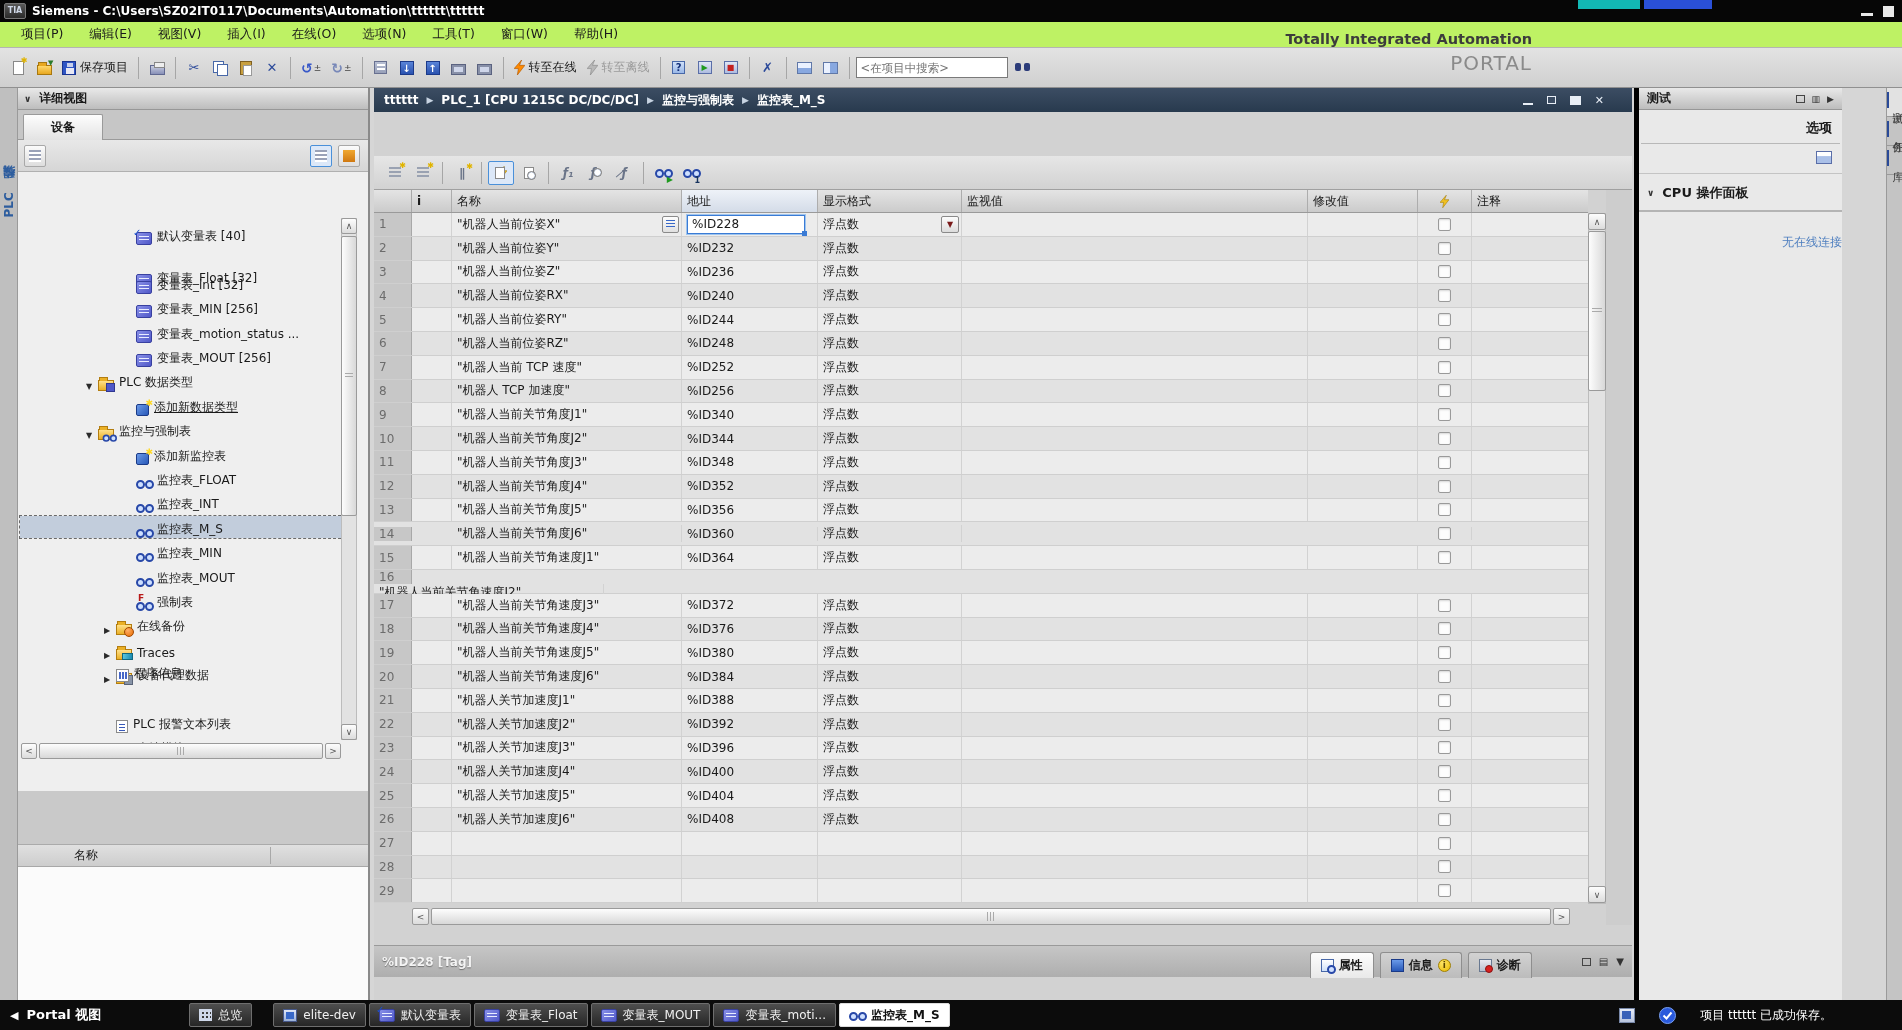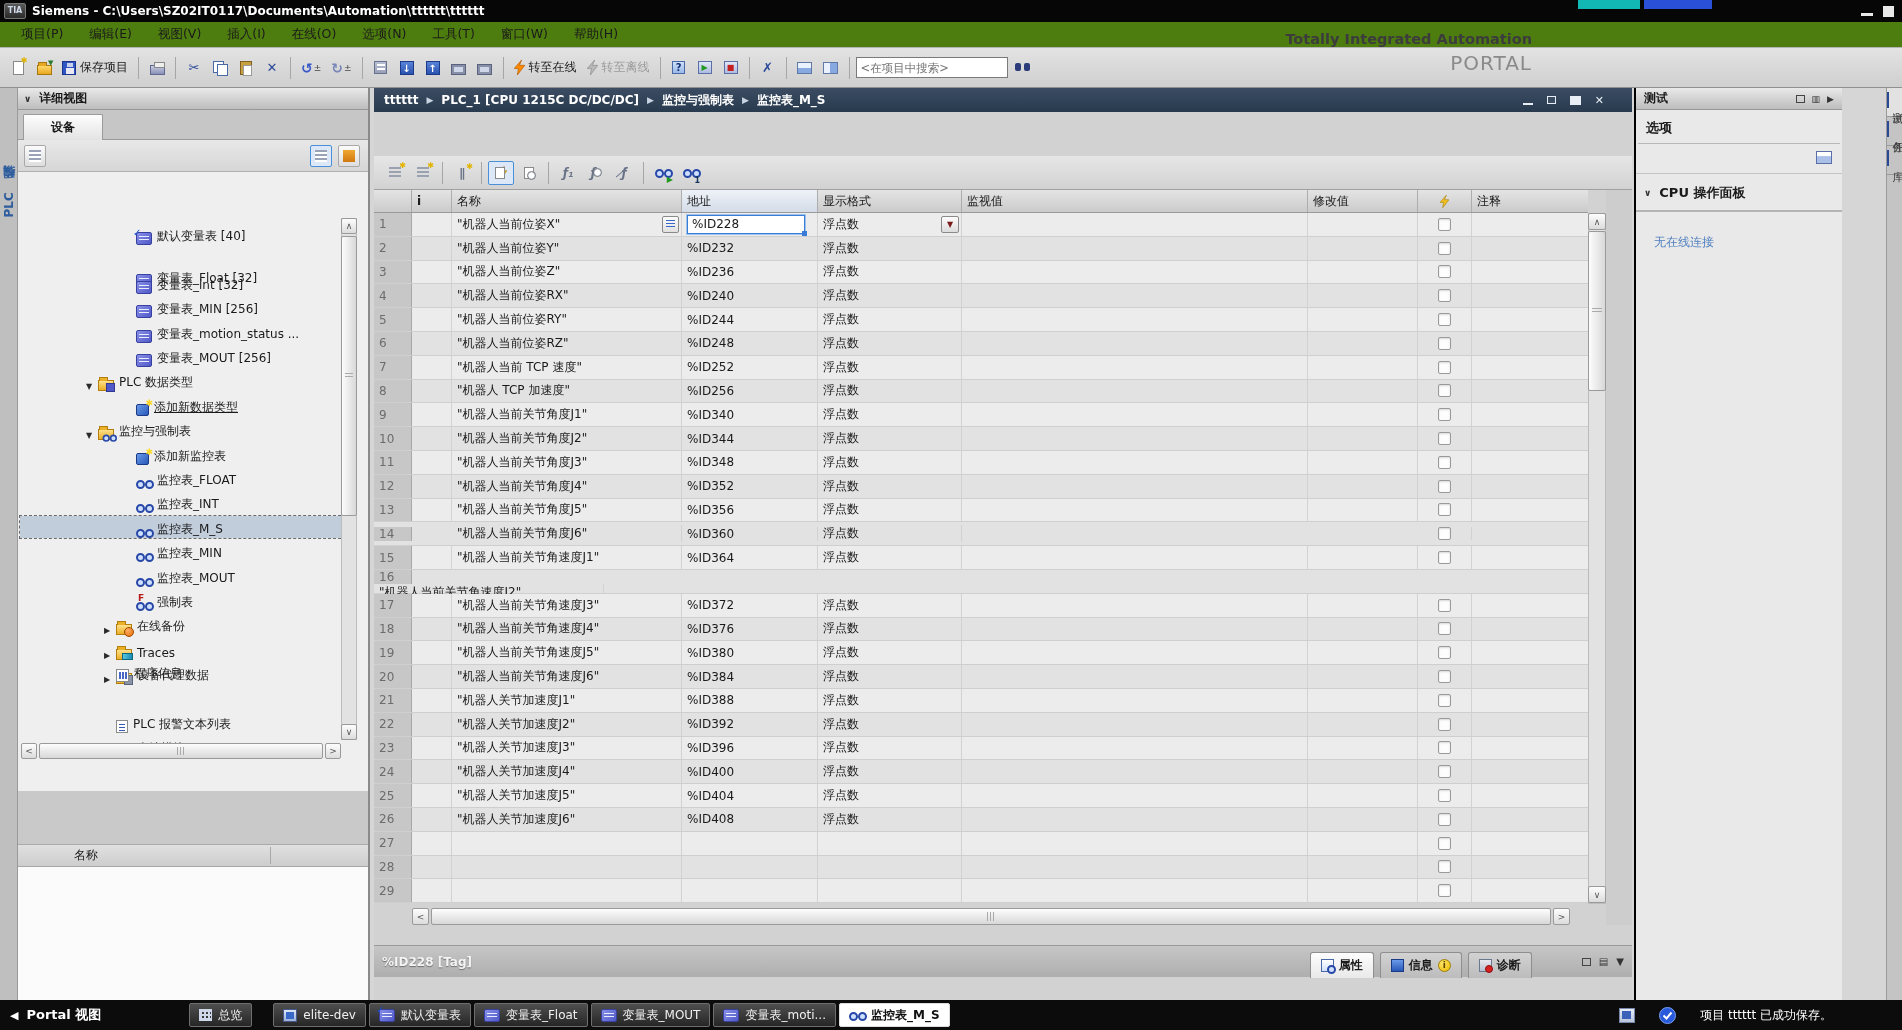--- a/index.html
+++ b/index.html
@@ -10,21 +10,21 @@
   #titlebar { position:absolute; left:0; top:0; width:1902px; height:22px; background:#060606; display:flex; align-items:center; color:#fff; }
   .tia-logo { width:22px; height:16px; margin:0 6px 0 4px; background:linear-gradient(#5a5a5a,#2a2a2a); border:1px solid #777; border-radius:2px; color:#cfd8e8; font-size:8px; font-weight:bold; text-align:center; line-height:14px; }
   #win-title { font-weight:bold; font-size:12px; }
   .tb-strip1 { position:absolute; left:1578px; top:0; width:62px; height:9px; background:#12b8b4; }
   .tb-strip2 { position:absolute; left:1644px; top:0; width:68px; height:9px; background:#2a50d8; }
   .tb-ctrls { position:absolute; right:8px; top:3px; display:flex; gap:10px; }
   .tb-min { width:12px; height:3px; background:#e8e8e8; margin-top:10px; }
   .tb-max { width:11px; height:11px; background:#e8e8e8; margin-top:3px; }
 
   
-  #menubar { position:absolute; left:0; top:22px; width:1902px; height:26px; background:#4d7c0f; border-bottom:1px solid #b4b4b4; display:flex; align-items:center; padding-left:8px; }
+  #menubar { position:absolute; left:0; top:22px; width:1902px; height:26px; background:#bef264; border-bottom:1px solid #b4b4b4; display:flex; align-items:center; padding-left:8px; }
   .menu-item { padding:4px 13px; font-size:12.5px; }
 
   
   #toolbar { position:absolute; left:0; top:48px; width:1902px; height:40px; background:linear-gradient(#e3e3e3,#cfcfcf); border-bottom:1px solid #909090; display:flex; align-items:center; padding-left:6px; gap:2px; }
   .tbtn { height:26px; min-width:24px; display:flex; align-items:center; justify-content:center; gap:4px; padding:0 3px; border:1px solid transparent; border-radius:2px; }
   .tsep { width:1px; height:22px; background:#a6a6a6; margin:0 4px; }
   .tlabel { font-size:12px; }
   .tlabel.dis { color:#9a9a9a; }
   .g { font-size:13px; font-weight:bold; color:#2c4a9a; }
   .i-new { width:11px; height:14px; background:#fff; border:1px solid #888; position:relative; }
@@ -185,21 +185,21 @@
   .ipi-prop::after { content:""; position:absolute; right:-3px; bottom:-3px; width:5px; height:5px; border:2px solid #2848a8; border-radius:50%; background:#cfe0ff; }
   .ipi-info { background:linear-gradient(#6a9ae8,#2858b8); border:1px solid #1a3a88; }
   .ipi-diag { background:linear-gradient(#e8e8f0,#b8c0d0); border:1px solid #687890; }
   .ipi-diag::after { content:""; position:absolute; right:-2px; bottom:-2px; width:6px; height:6px; border-radius:50%; background:#d82020; border:1px solid #8a1010; }
   .badge-i { width:13px; height:13px; border-radius:50%; background:radial-gradient(circle at 35% 30%,#ffe566,#e8b800); border:1px solid #a08000; color:#5a4400; font-size:9px; font-weight:bold; display:flex; align-items:center; justify-content:center; }
   #insp-icons { display:flex; gap:8px; align-items:center; color:#333; font-size:10px; }
   #subtabs { position:absolute; left:0; top:889px; width:100%; height:23px; background:#c2c2c2; border-top:1px solid #9e9e9e; }
   #tab-general { position:absolute; left:18px; top:2px; height:21px; padding:0 14px; background:linear-gradient(#fdfdfd,#efefef); border:1px solid #9a9a9a; border-bottom:none; font-weight:bold; line-height:20px; border-radius:2px 2px 0 0; }
 
   
-  #test-panel { position:absolute; left:1634px; top:88px; width:208px; height:912px; background:#e9e9e9; border-left:2px solid #000000; }
+  #test-panel { position:absolute; left:1634px; top:88px; width:208px; height:912px; background:#e9e9e9; border-left:5px solid #000000;text-align:right; }
   #test-panel .p-header { height:22px; padding:0 8px; }
   #test-hdr-icons { margin-left:auto; display:flex; gap:7px; align-items:center; font-size:9px; color:#333; }
   #opt-title { font-weight:bold; font-size:13px; padding:9px 10px 6px; }
   #opt-sep { height:1px; background:#b8b8b8; margin:0 2px; }
   #opt-iconrow { height:30px; border-bottom:1px solid #c4c4c4; position:relative; }
   .win-ico { position:absolute; right:10px; top:7px; width:16px; height:13px; border:1px solid #5a6ea8; background:linear-gradient(#fff 40%,#aac0e8 41%); }
   #cpu-hdr { display:flex; align-items:center; gap:8px; font-weight:bold; font-size:13px; padding:10px 8px 8px; border-bottom:2px solid #b4b4b4; }
   .chev { font-size:9px; color:#333; }
   #no-conn { color:#4d7ebf; padding:22px 0 0 18px; }
 

